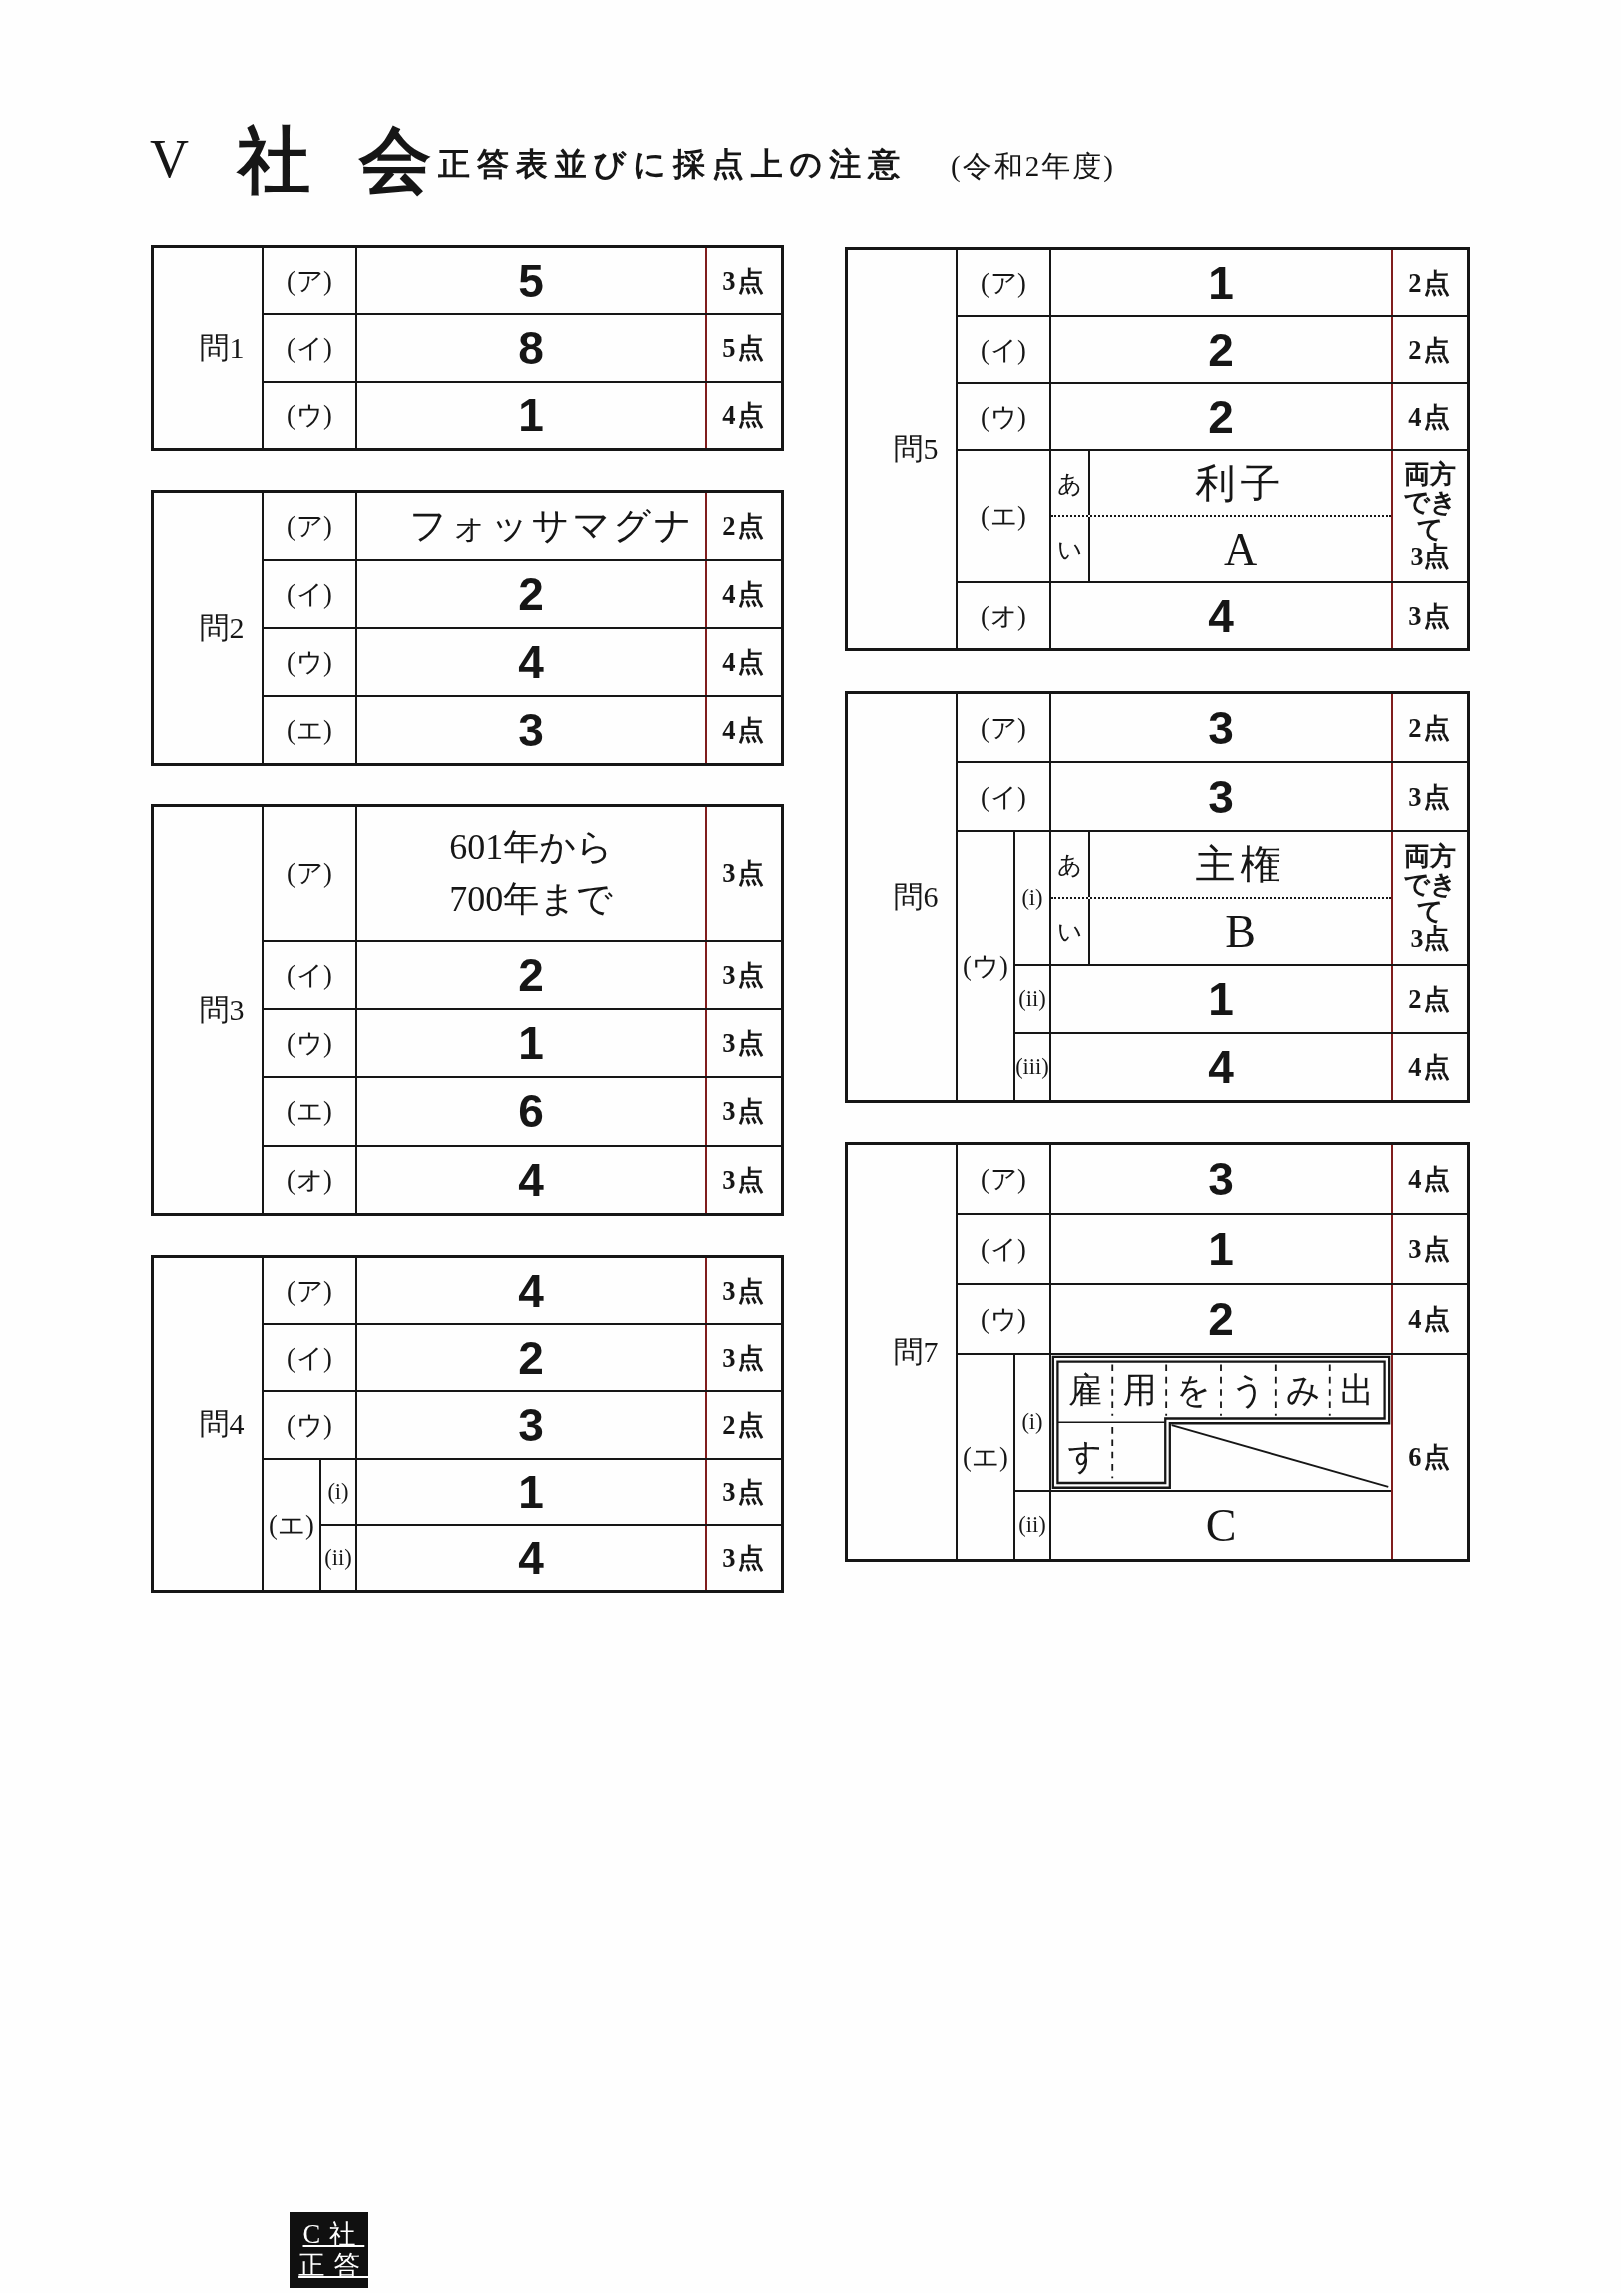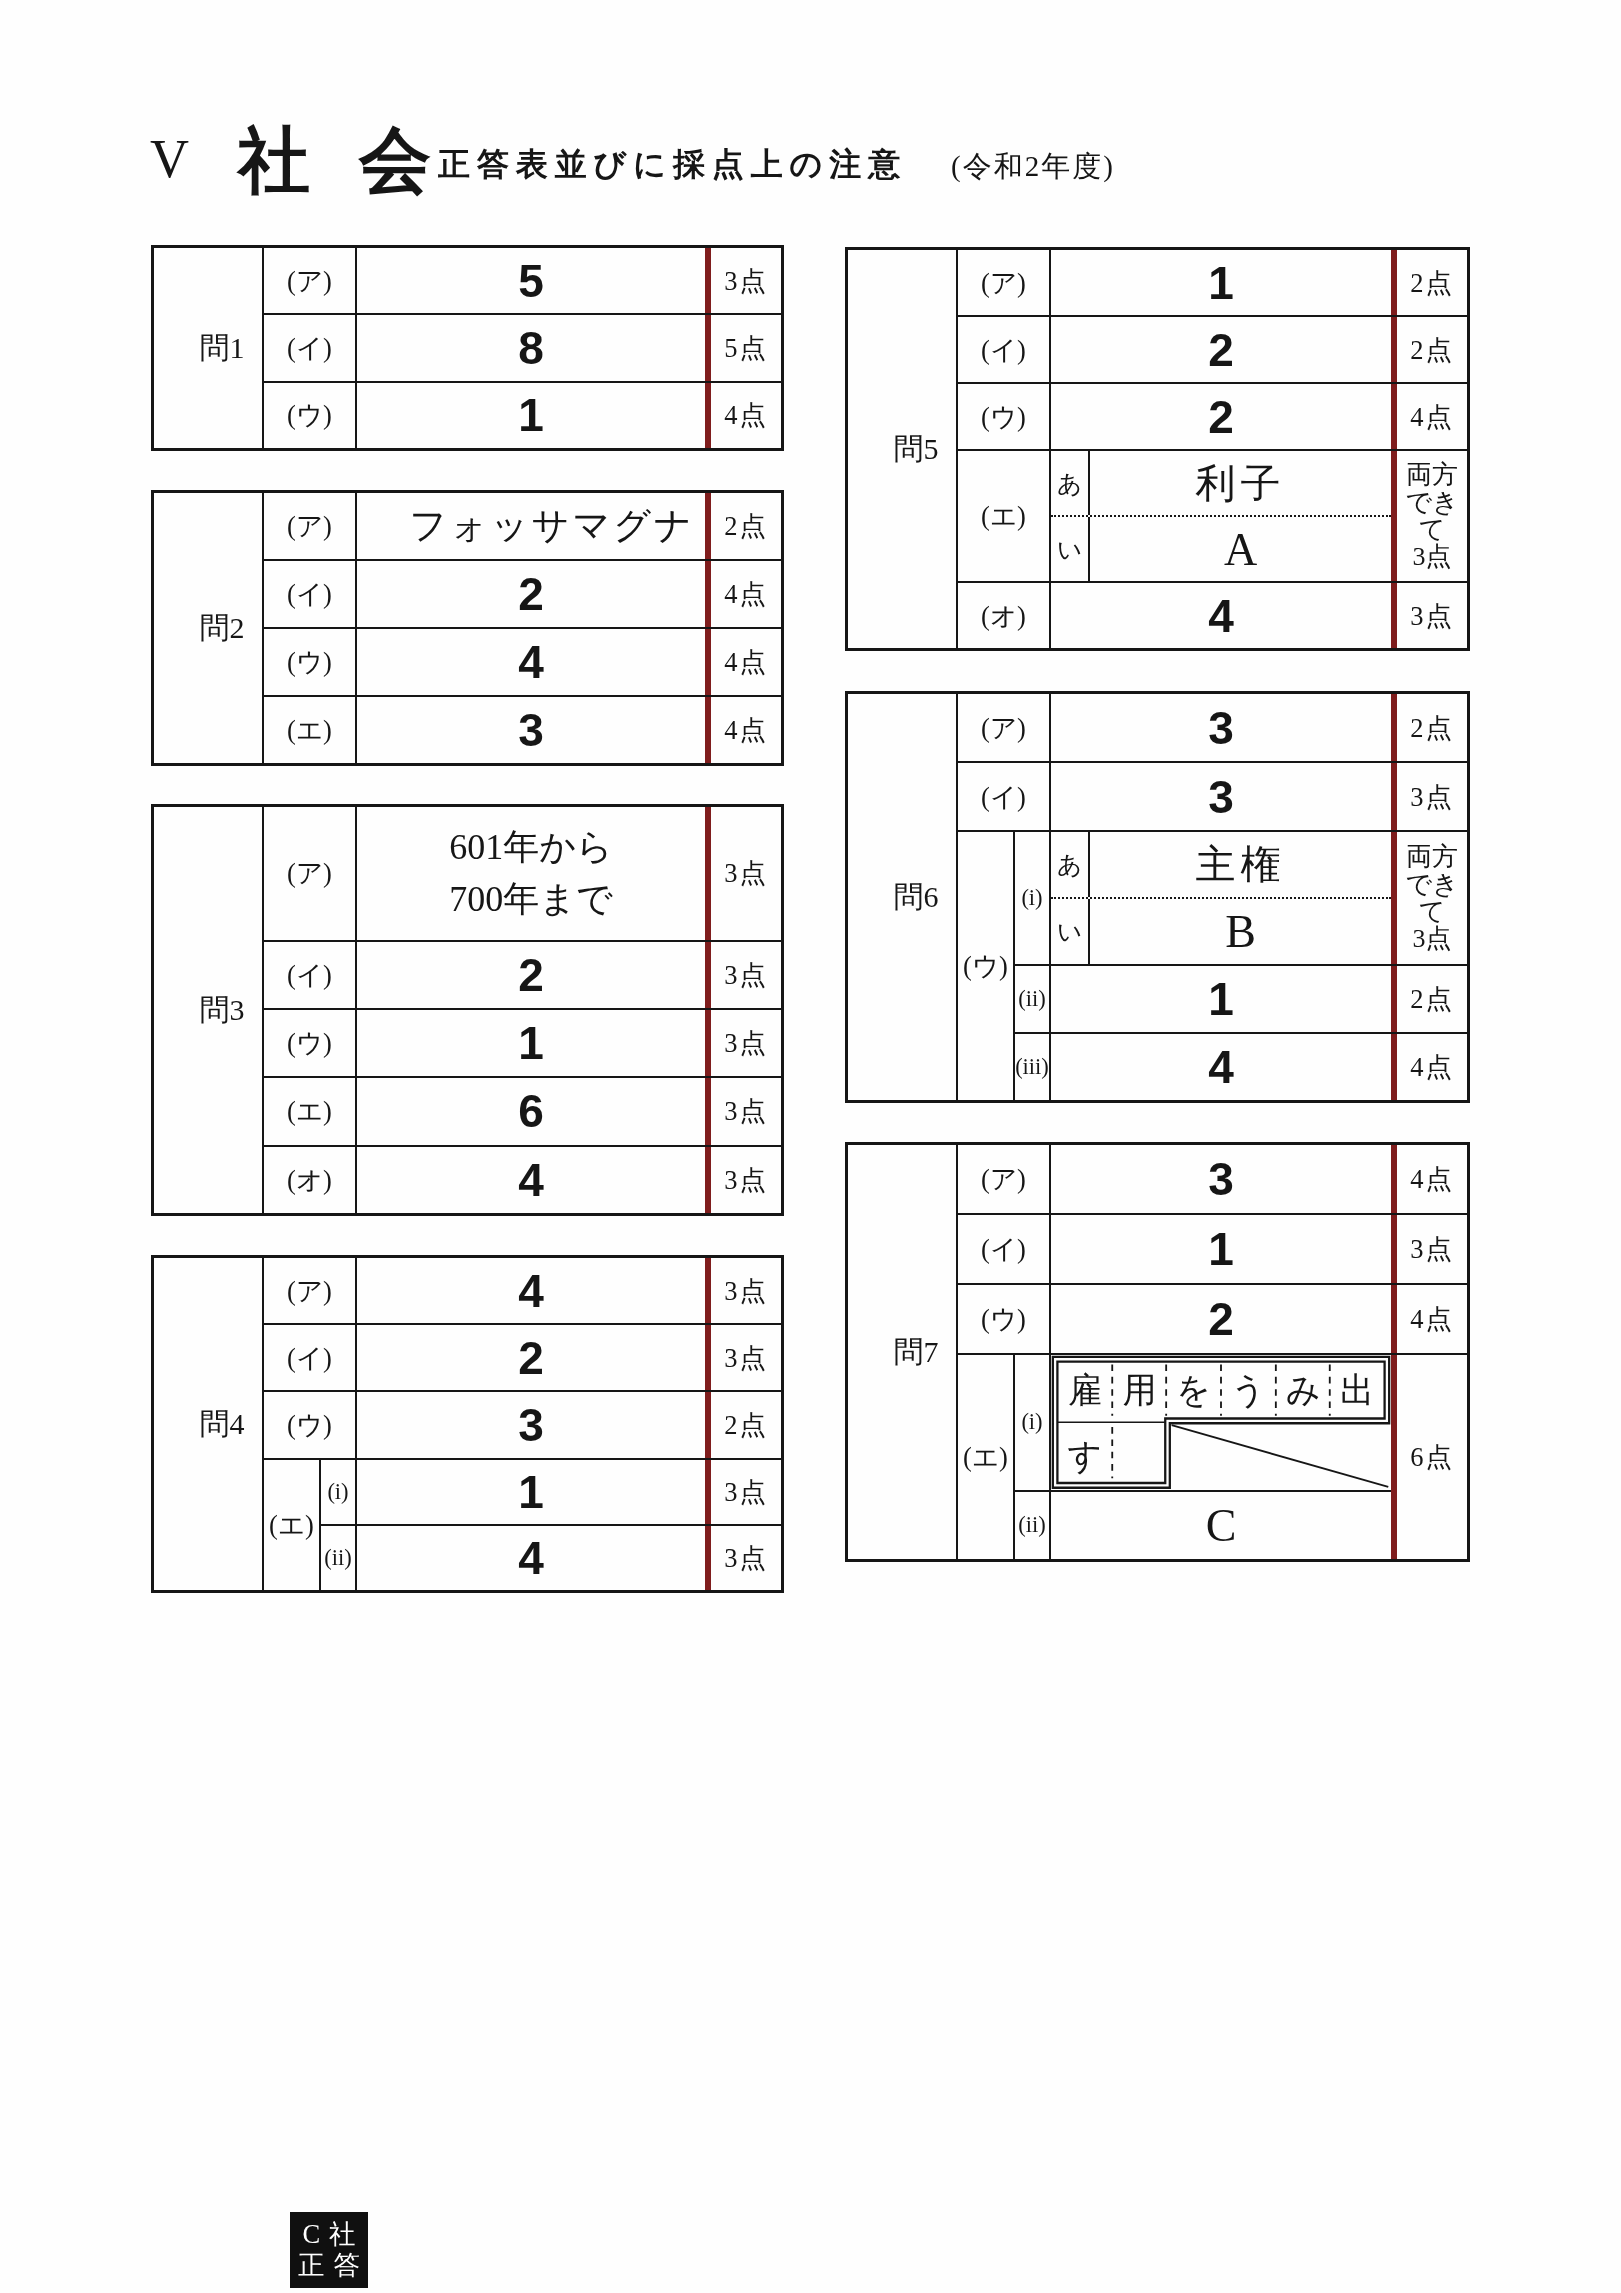--- a/index.html
+++ b/index.html
@@ -19,22 +19,22 @@
   
   .qtable { position:absolute; display:flex; border:3.9px solid #161616; box-sizing:border-box; background:#fefefe; }
   .qlabel { flex:0 0 82px; border-right:2px solid #161616; box-sizing:border-box;
             display:flex; align-items:center; justify-content:center; font-size:30px;margin-left:28px; }
   .qrows  { flex:1 1 auto; display:flex; flex-direction:column; min-width:0; }
   .qrow   { flex:1 1 0; display:flex; min-height:0; }
   .qrow + .qrow { border-top:2.9px solid #161616; }
   .opt    { flex:0 0 93px; border-right:2px solid #161616; box-sizing:border-box;
             display:flex; align-items:center; justify-content:center; font-size:26.5px; }
   .ans    { flex:1 1 auto; display:flex; align-items:center; justify-content:center; text-align:center; min-width:0; }
-  .pts    { flex:0 0 76px; border-left:6px solid #7f1d1d; box-sizing:border-box;
-            display:flex; align-items:center; justify-content:center; font-size:26.5px; letter-spacing:2px; text-align:center; }
+  .pts    { flex:0 0 76px; border-left:2px solid #7f1d1d; box-sizing:border-box;
+            display:flex; align-items:center; justify-content:center; font-size:26.5px; letter-spacing:2px; text-align:center;font-weight:bold; }
   .num    { font-family:"Liberation Sans","DejaVu Sans",sans-serif; font-weight:700; font-size:46px; }
   .text-l { font-size:37px; letter-spacing:2.9px;padding-left:42px; }
   .letter { font-size:46px; }
   .kanji-m{ font-size:40px; letter-spacing:4.9px; }
   .multiline { white-space:pre-line; }
   .ans.multiline { font-size:36px; line-height:52px; }
   .pts.multiline { font-size:26px; line-height:27.4px; letter-spacing:0; }
 
   
   .gopt   { flex:0 0 57px; border-right:2px solid #161616; box-sizing:border-box;
@@ -58,21 +58,21 @@
   .wsvg   { position:absolute; left:0; top:0; width:100%; height:100%; }
   .wsvg .bold { stroke:#161616; stroke-width:2.5; fill:none; }
   .wsvg .thin { stroke:#161616; stroke-width:1.5; fill:none; }
   .wsvg .diag { stroke:#161616; stroke-width:2; fill:none; }
   .wsvg .dash { stroke:#161616; stroke-width:2; stroke-dasharray:7 6; fill:none; }
   .wsvg text  { font-family:"Liberation Serif","DejaVu Serif",serif; font-size:37px; text-anchor:middle; fill:#161616; }
 
   
   .badge  { position:absolute; left:290px; top:2212px; width:78px; height:76px; background:#101010; color:#fff;
             display:flex; flex-direction:column; align-items:center; justify-content:center; }
-  .badge div { font-size:26.5px; line-height:31px; letter-spacing:8.8px; text-indent:8.8px; white-space:nowrap; }
+  .badge div { font-size:26.5px; line-height:31px; letter-spacing:8.8px; text-indent:8.8px; white-space:nowrap;text-decoration:underline; }
 </style>
 </head>
 <body>
 
 <div class="page">
 
   <span class="t-num">V</span>
   <span class="t-subj">社会</span>
   <span class="t-sub">正答表並びに採点上の注意</span>
   <span class="t-year">(令和2年度)</span>

